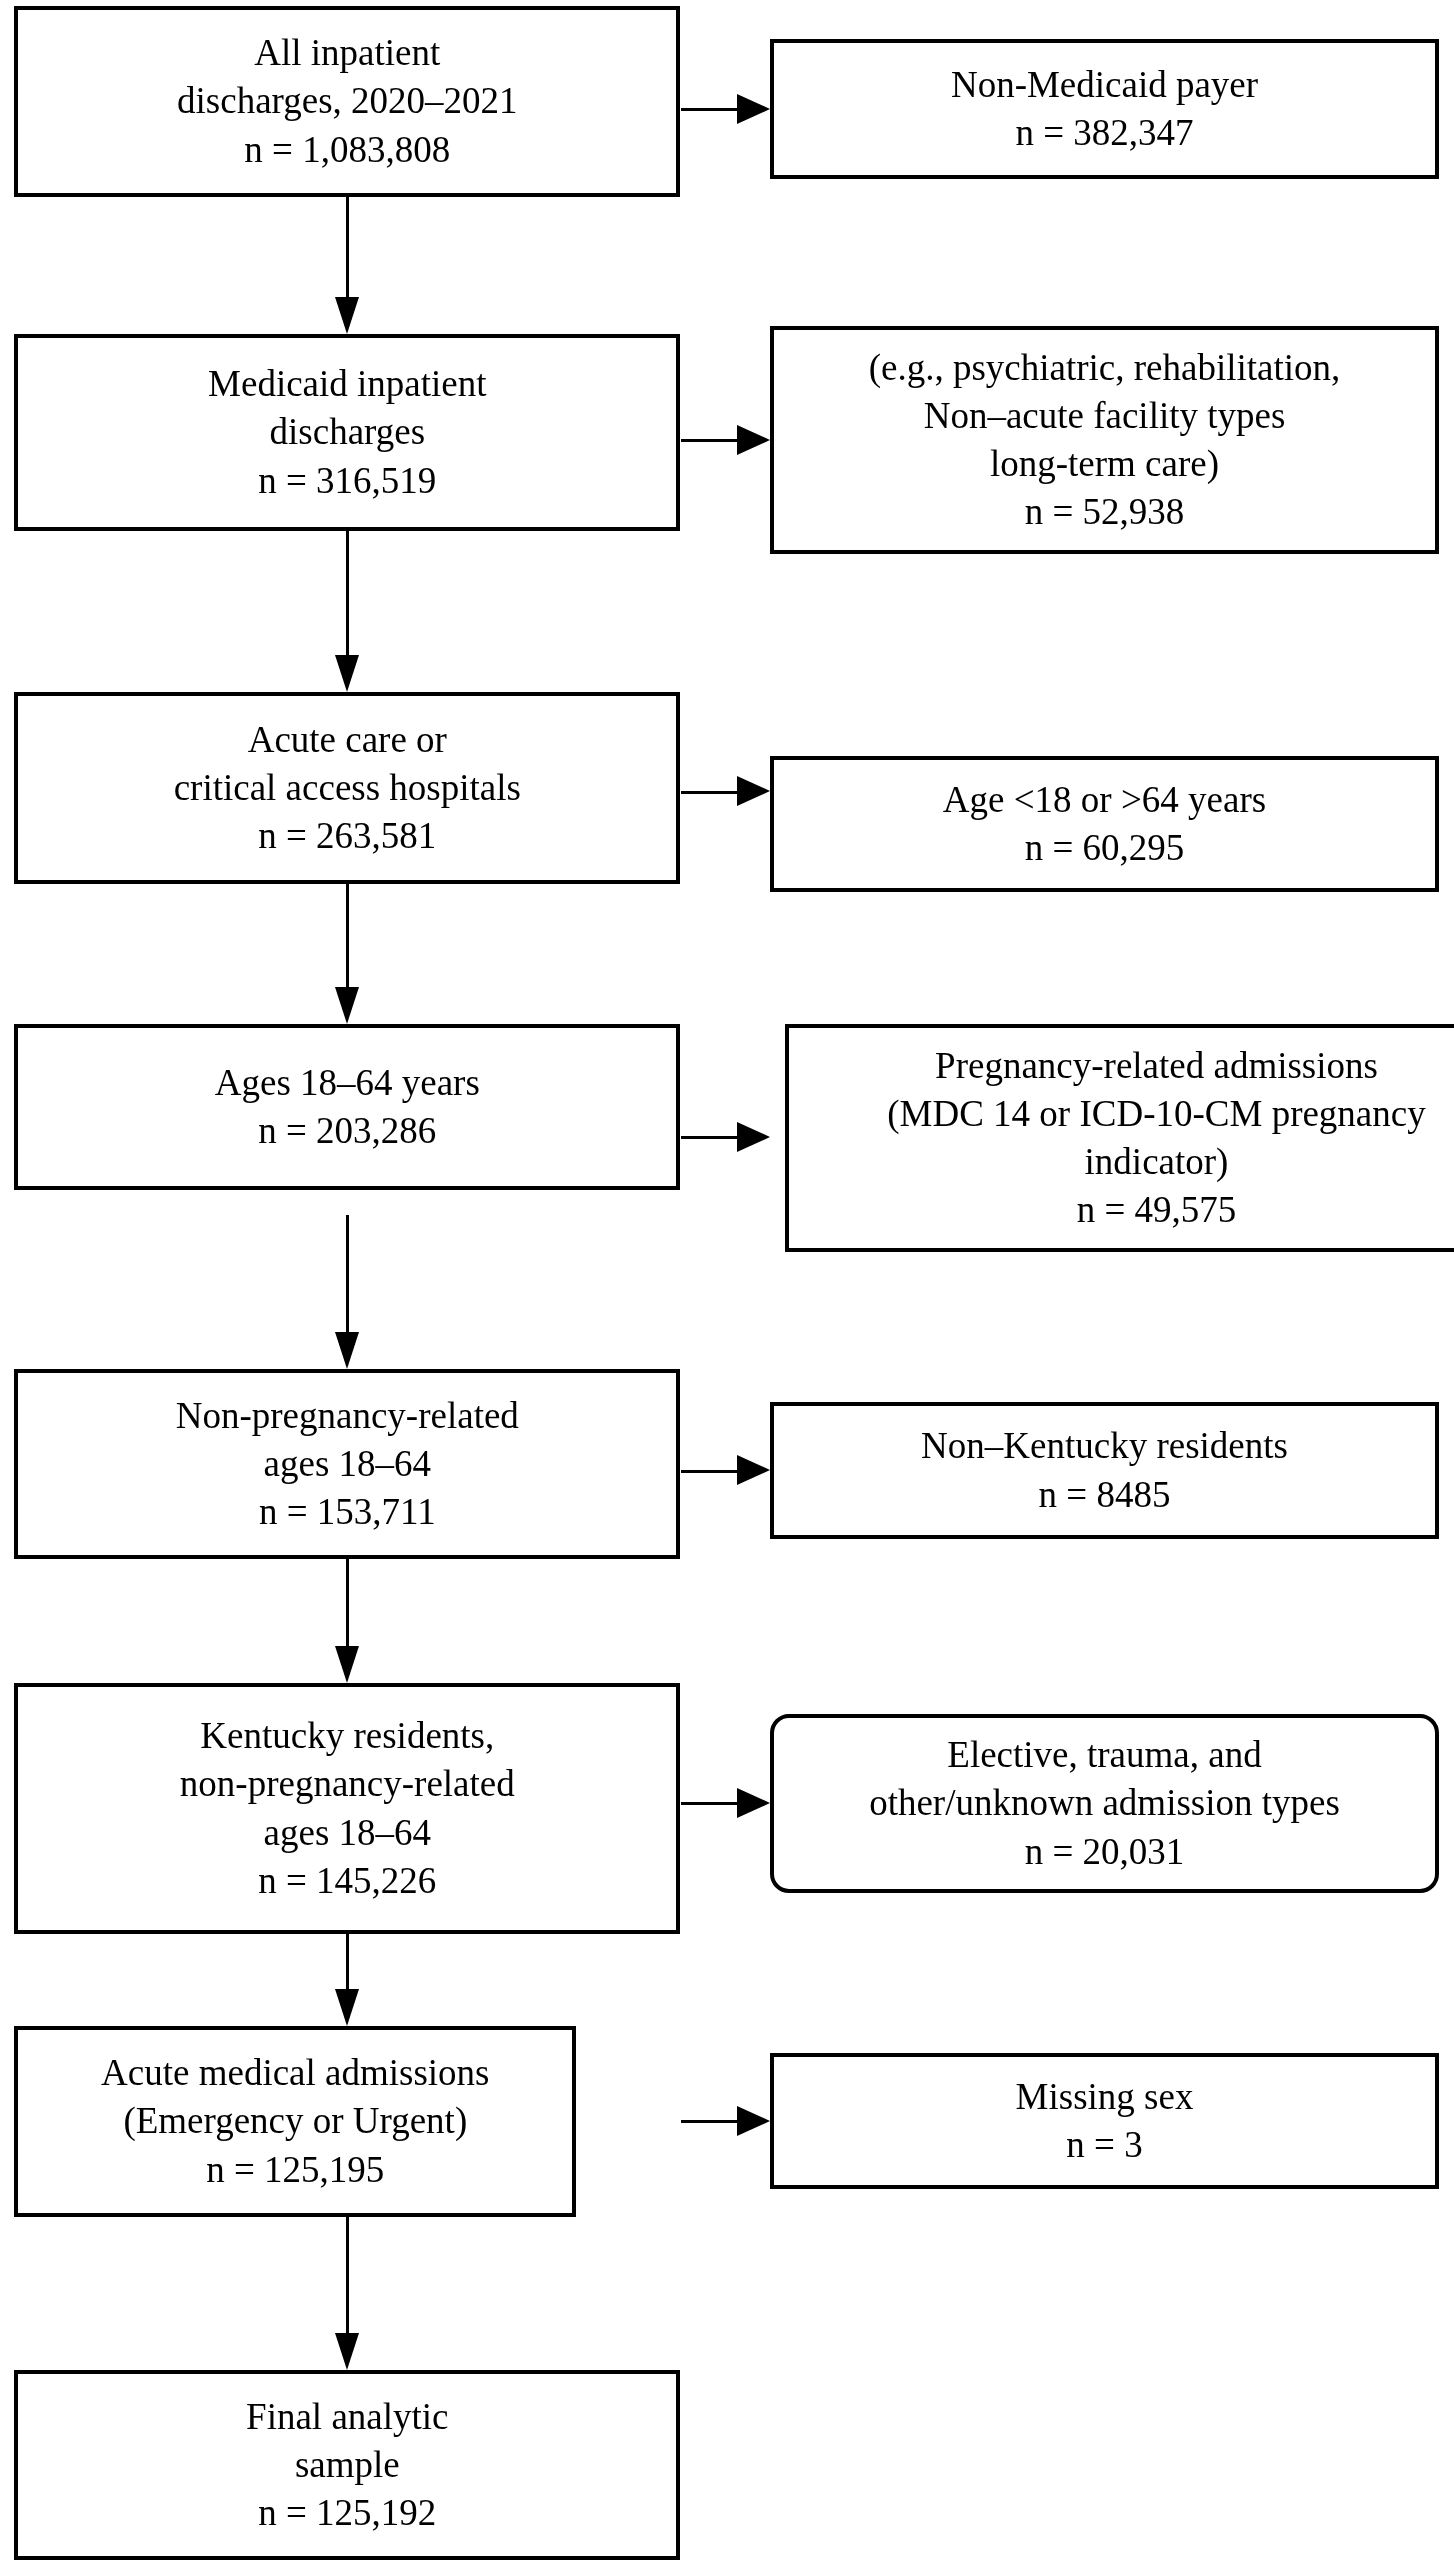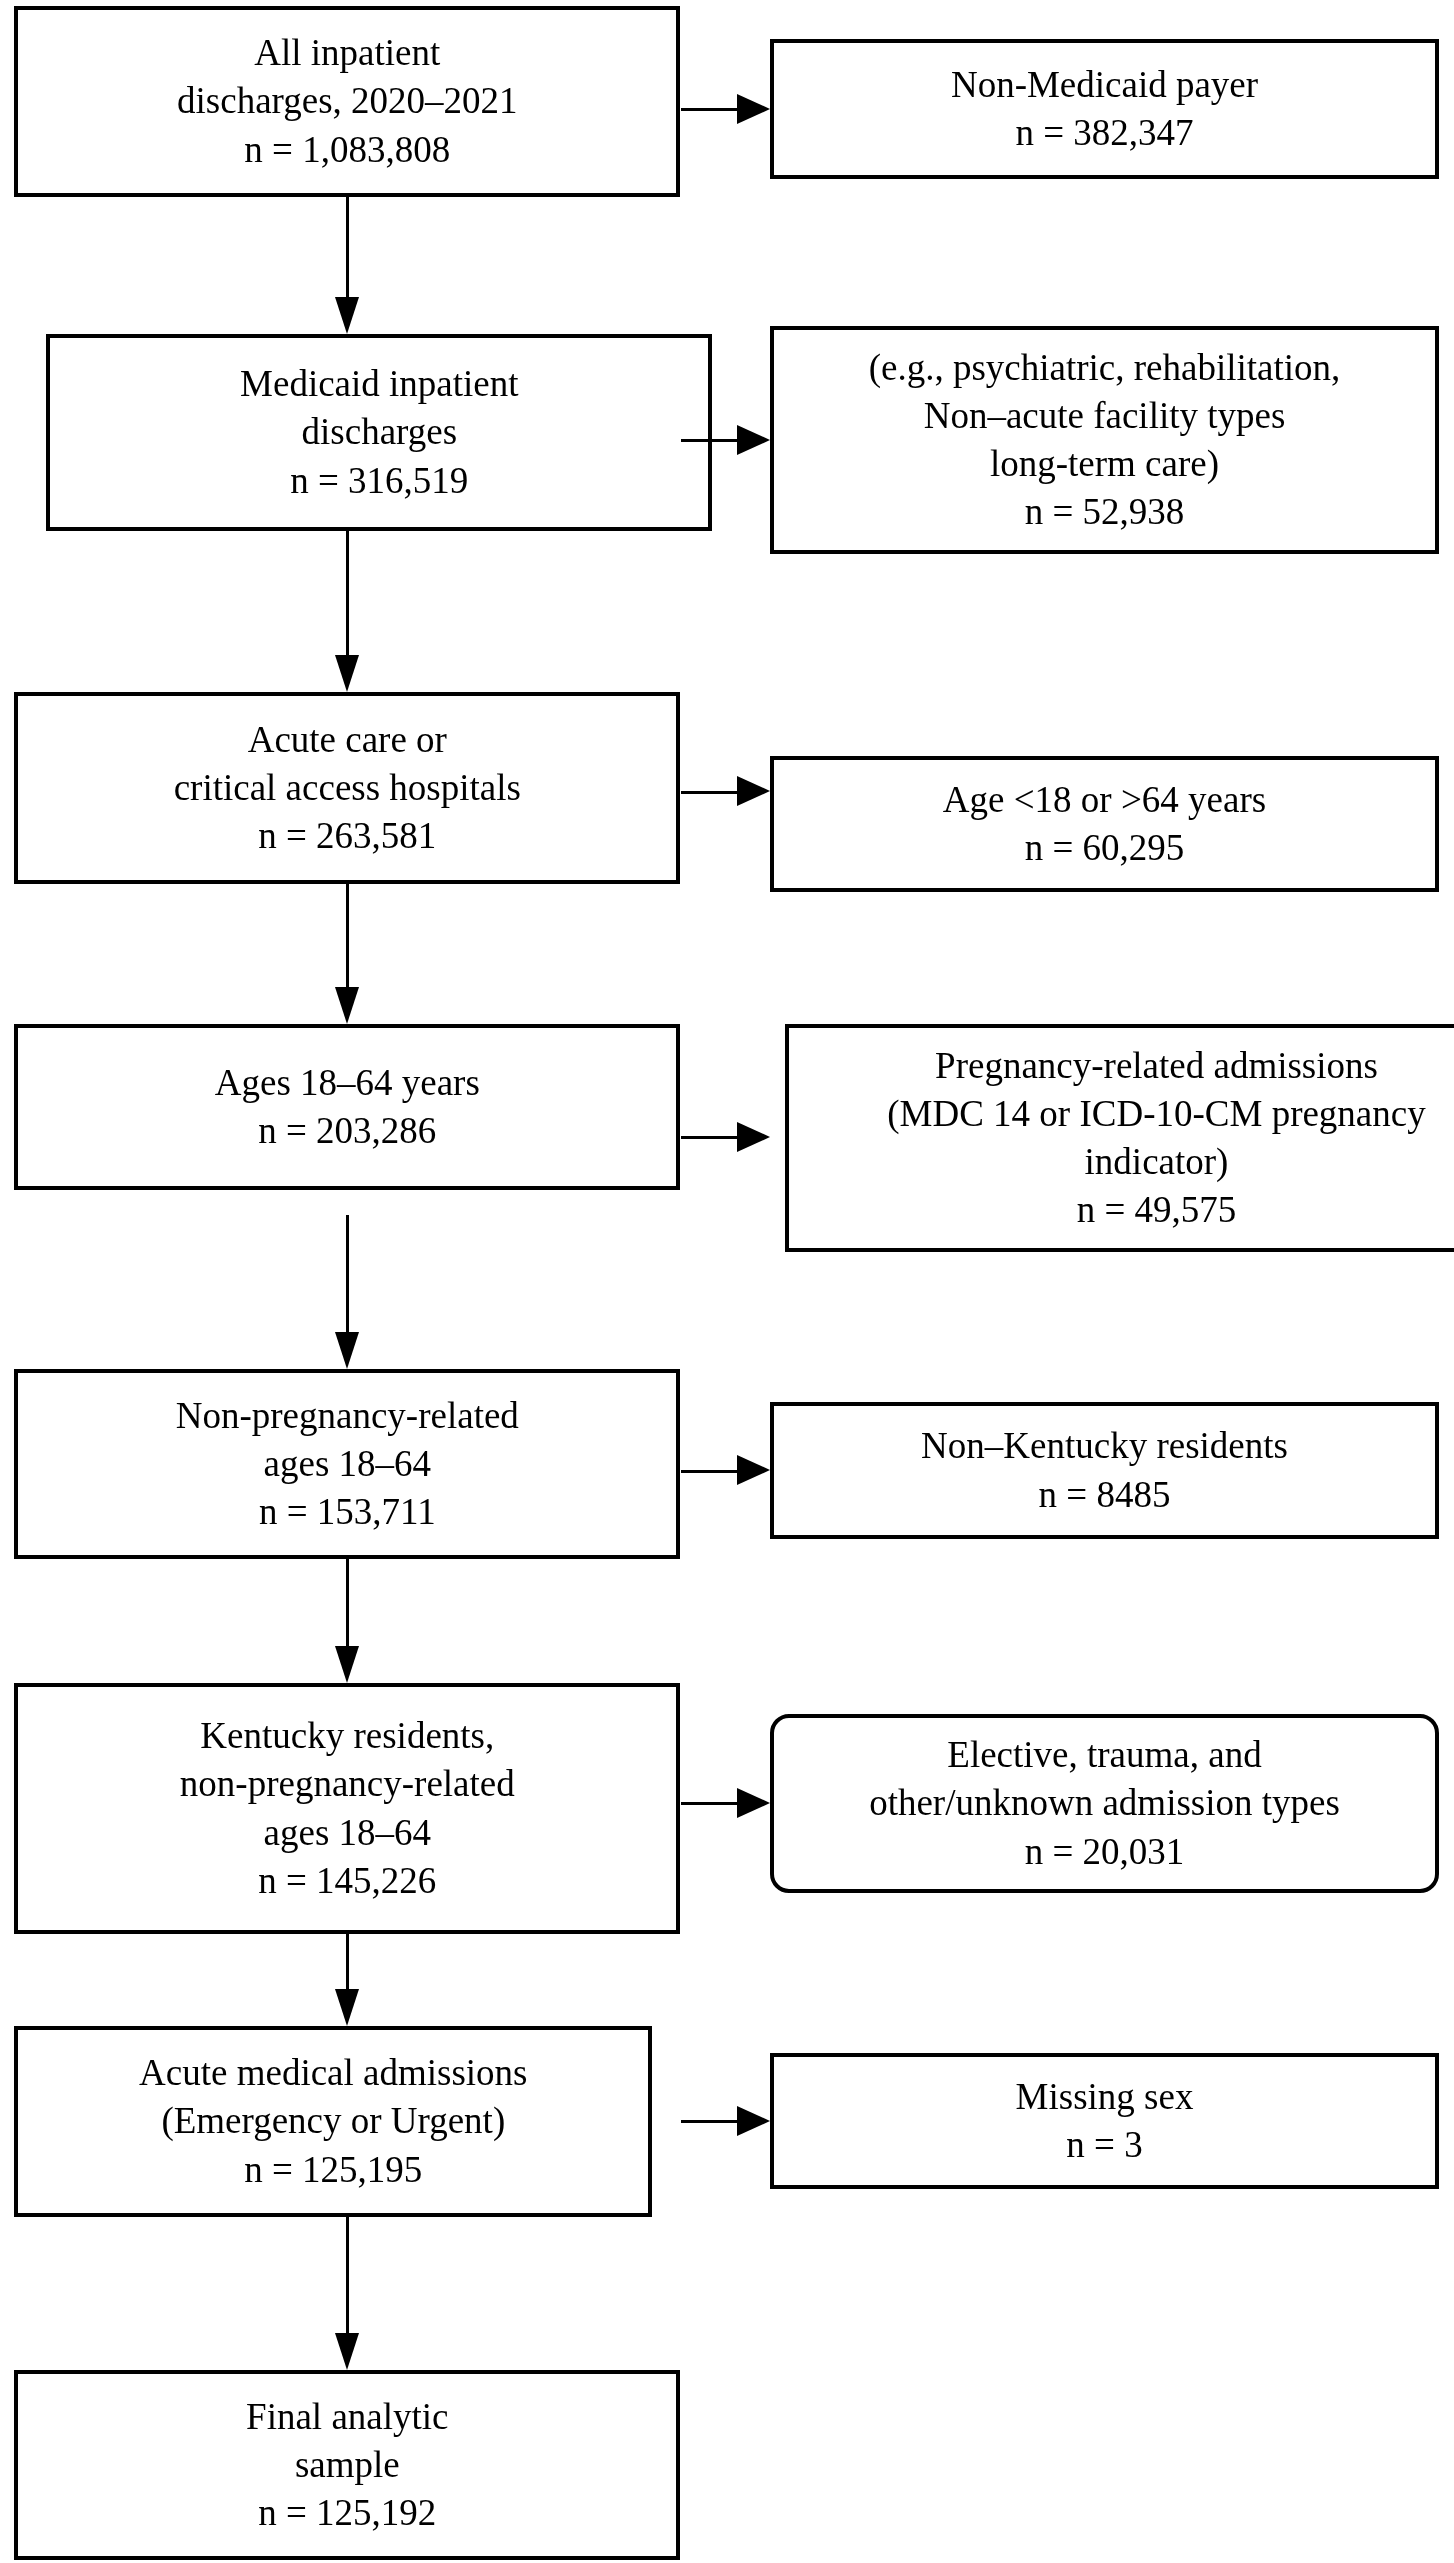--- a/index.html
+++ b/index.html
@@ -65,21 +65,21 @@
 <body>
 
 <div id="page">
 
   <div class="node" style="left:14.3px; top:6px; width:666px; height:191px;">
     <span class="line">All inpatient</span>
     <span class="line">discharges, 2020–2021</span>
     <span class="line">n = 1,083,808</span>
   </div>
 
-  <div class="node" style="left:14.3px; top:334px; width:666px; height:197px;margin-left:32px;">
+  <div class="node" style="left:14.3px; top:334px; width:666px; height:197px;">
     <span class="line">Medicaid inpatient</span>
     <span class="line">discharges</span>
     <span class="line">n = 316,519</span>
   </div>
 
   <div class="node" style="left:14.3px; top:692px; width:666px; height:192px;">
     <span class="line">Acute care or</span>
     <span class="line">critical access hospitals</span>
     <span class="line">n = 263,581</span>
   </div>
@@ -95,21 +95,21 @@
     <span class="line">n = 153,711</span>
   </div>
 
   <div class="node" style="left:14.3px; top:1683px; width:666px; height:251px;">
     <span class="line">Kentucky residents,</span>
     <span class="line">non-pregnancy-related</span>
     <span class="line">ages 18–64</span>
     <span class="line">n = 145,226</span>
   </div>
 
-  <div class="node" style="left:14.3px; top:2026px; width:638px; height:191px;">
+  <div class="node" style="left:14.3px; top:2026px; width:562px; height:191px;">
     <span class="line">Acute medical admissions</span>
     <span class="line">(Emergency or Urgent)</span>
     <span class="line">n = 125,195</span>
   </div>
 
   <div class="node" style="left:14.3px; top:2370px; width:666px; height:190px;">
     <span class="line">Final analytic</span>
     <span class="line">sample</span>
     <span class="line">n = 125,192</span>
   </div>

